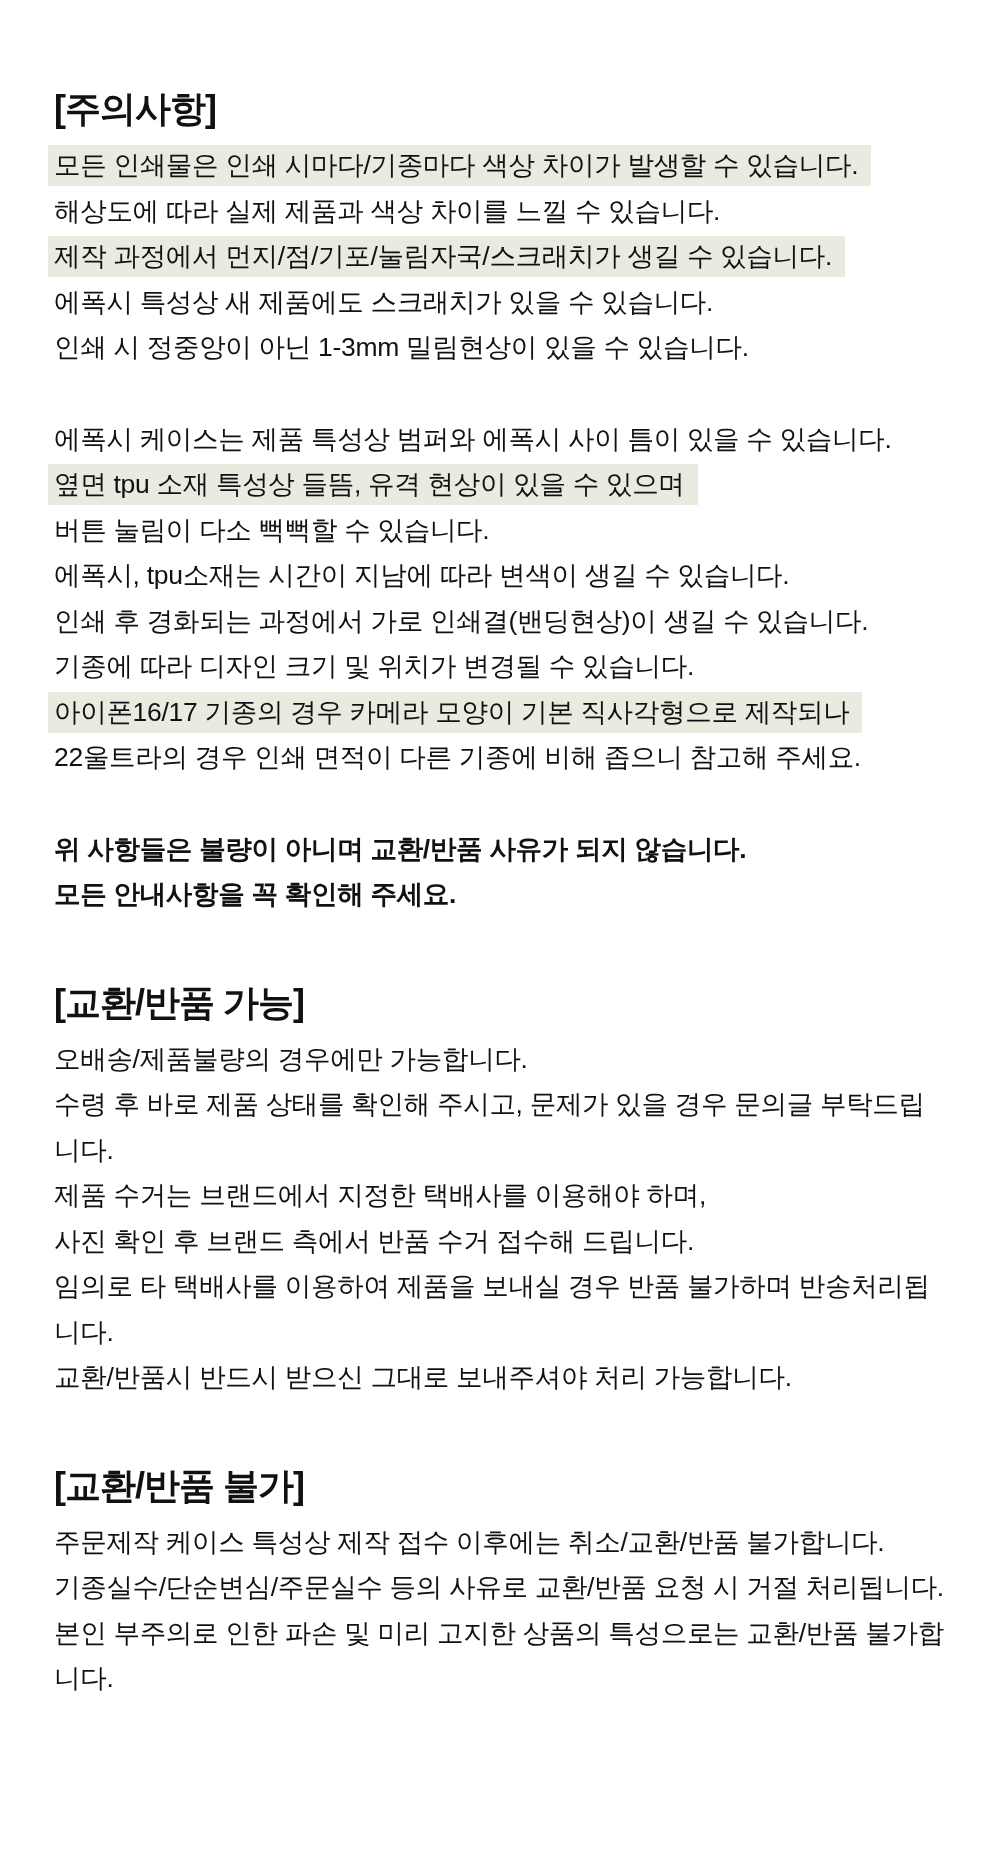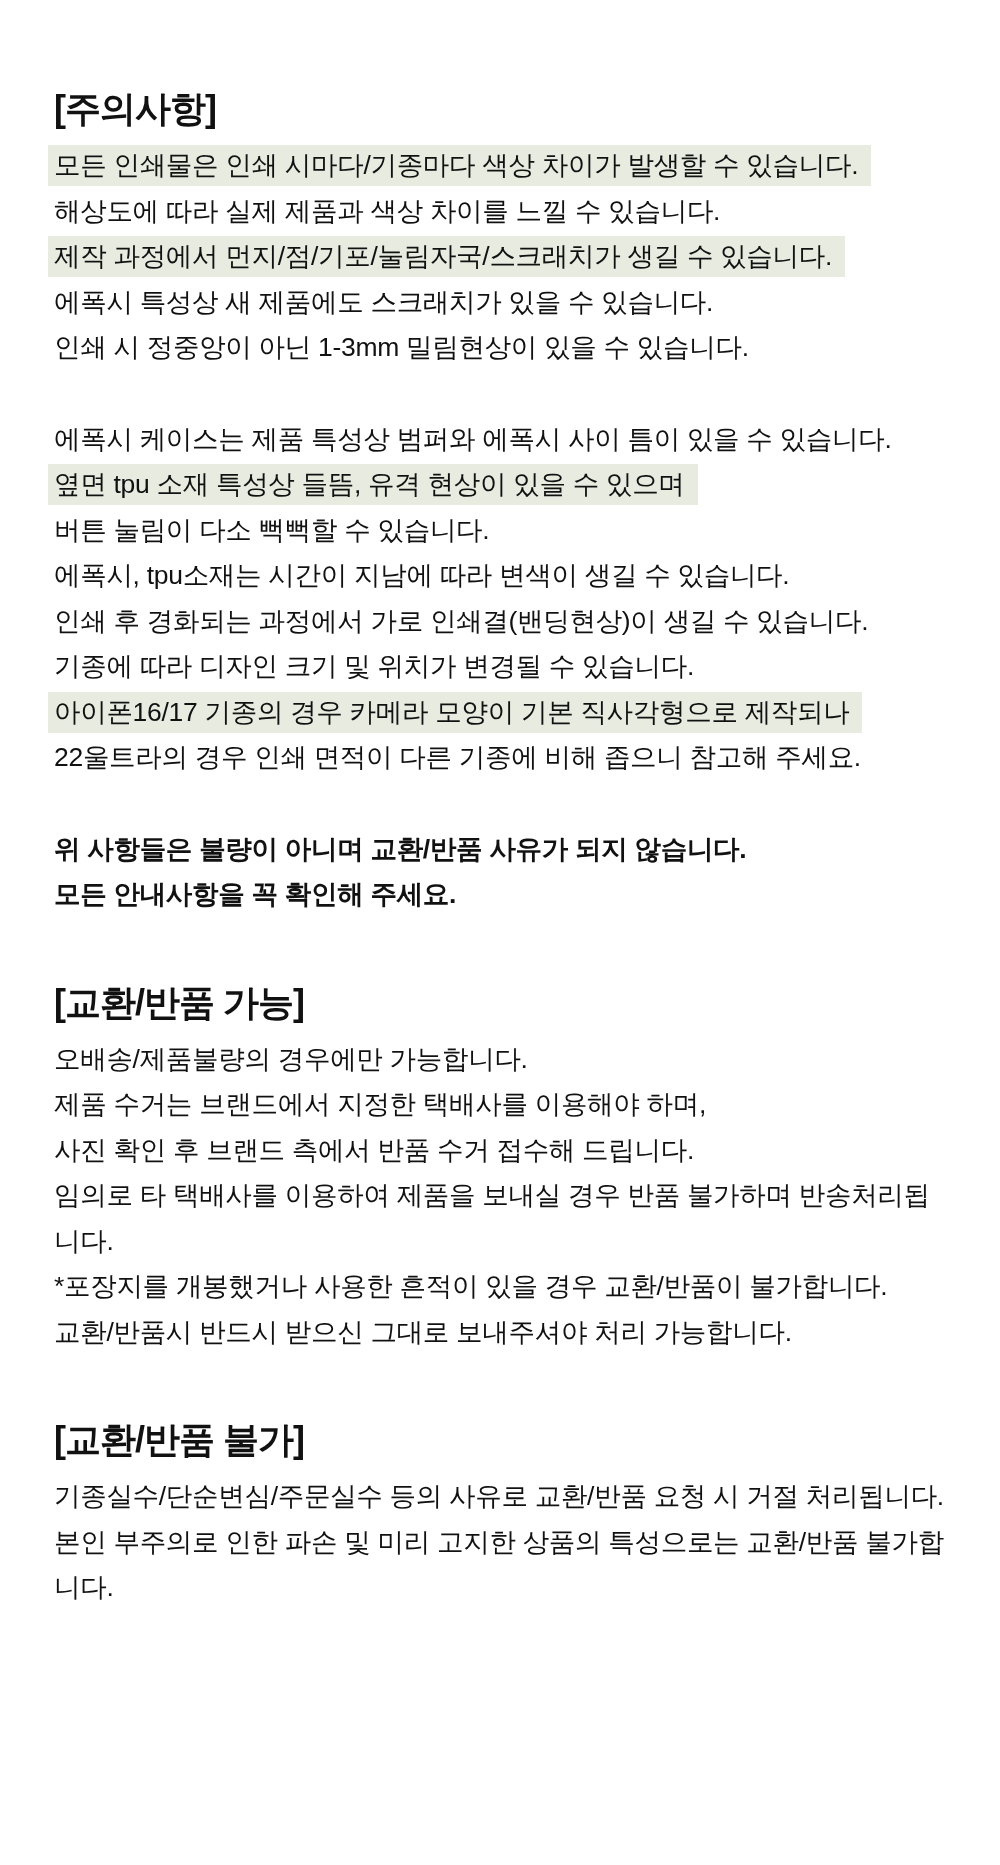--- a/index.html
+++ b/index.html
@@ -94,36 +94,37 @@
 
   <div class="line bold"><span class="txt">모든 안내사항을 꼭 확인해 주세요.</span></div>
 </div>
   </section>
 
   <section class="section">
     <h2 class="heading">[교환/반품 가능]</h2>
     <div class="lines">
   <div class="line"><span class="txt">오배송/제품불량의 경우에만 가능합니다.</span></div>
 
+  <div class="line"><span class="txt">수령 후 바로 제품 상태를 확인해 주시고, 문제가 있을 경우 문의글 부탁드립니다.</span></div>
 
   <div class="line"><span class="txt">제품 수거는 브랜드에서 지정한 택배사를 이용해야 하며,</span></div>
 
   <div class="line"><span class="txt">사진 확인 후 브랜드 측에서 반품 수거 접수해 드립니다.</span></div>
 
   <div class="line"><span class="txt">임의로 타 택배사를 이용하여 제품을 보내실 경우 반품 불가하며 반송처리됩니다.</span></div>
 
-  <div class="line"><span class="txt">*포장지를 개봉했거나 사용한 흔적이 있을 경우 교환/반품이 불가합니다.</span></div>
 
   <div class="line"><span class="txt">교환/반품시 반드시 받으신 그대로 보내주셔야 처리 가능합니다.</span></div>
 </div>
   </section>
 
   <section class="section">
     <h2 class="heading">[교환/반품 불가]</h2>
     <div class="lines">
+  <div class="line"><span class="txt">주문제작 케이스 특성상 제작 접수 이후에는 취소/교환/반품 불가합니다.</span></div>
 
 
   <div class="line"><span class="txt">기종실수/단순변심/주문실수 등의 사유로 교환/반품 요청 시 거절 처리됩니다.</span></div>
 
   <div class="line"><span class="txt">본인 부주의로 인한 파손 및 미리 고지한 상품의 특성으로는 교환/반품 불가합니다.</span></div>
 </div>
   </section>
 </div>
 
 </body></html>

